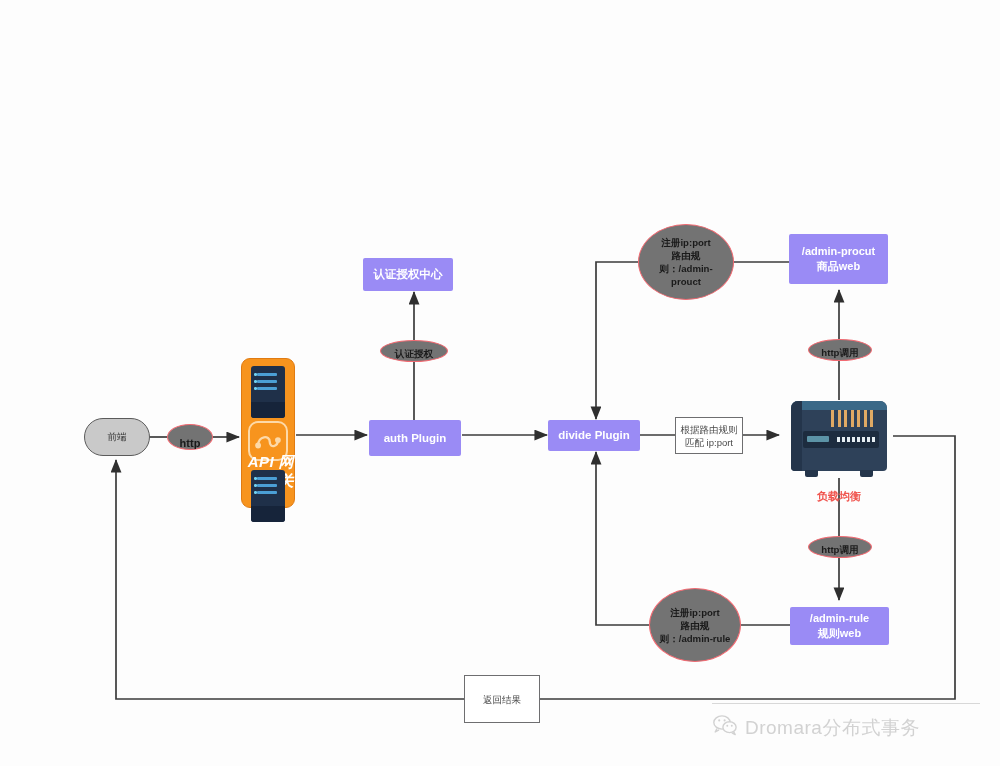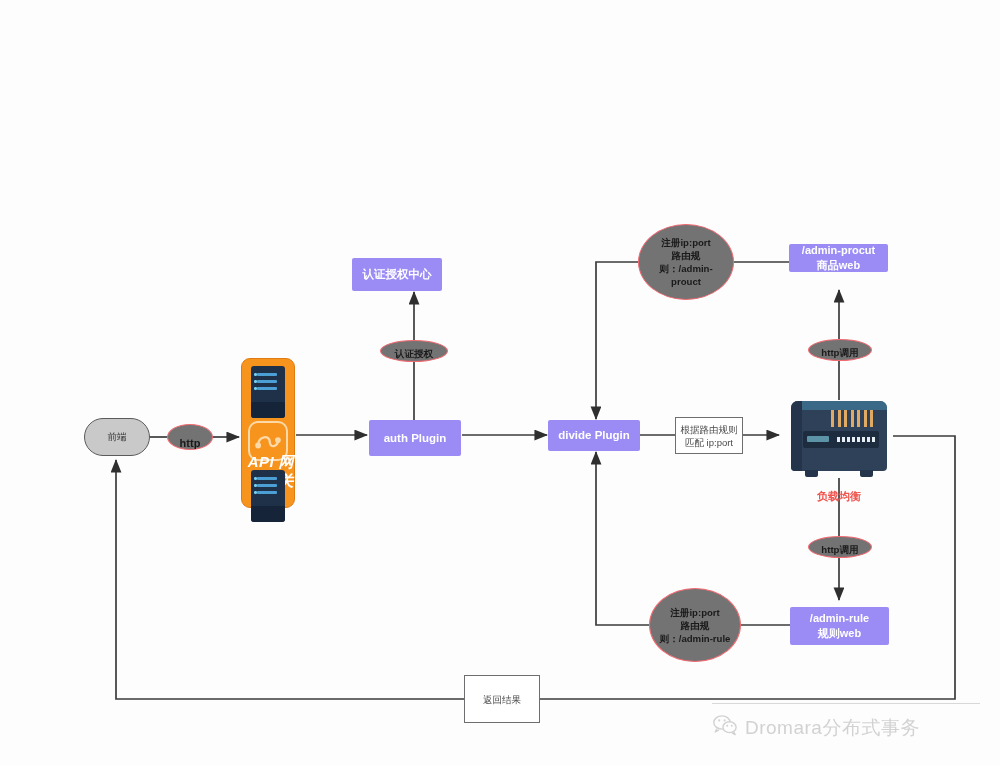--- a/index.html
+++ b/index.html
@@ -311,21 +311,21 @@
       <span class="dot" style="top:7px;"></span>
         <span class="bar" style="top:7px;"></span>
       <span class="dot" style="top:14px;"></span>
         <span class="bar" style="top:14px;"></span>
       <span class="dot" style="top:21px;"></span>
         <span class="bar" style="top:21px;"></span>
       <span class="base"></span>
     </div>
   </div>
 
-  <div class="node purple" style="left:352px; top:258px; width:90px; height:33px;">
+  <div class="node purple" style="left:363px; top:258px; width:90px; height:33px;">
     <span>认证授权中心</span>
   </div>
 
   <div class="elabel pill" style="left:380px; top:340px; width:68px; height:22px; font-size:9.6px;">
     <span>认证授权</span>
   </div>
 
   <div class="node purple" style="left:369px; top:420px; width:92px; height:36px;">
     <span>auth Plugin</span>
   </div>
@@ -345,21 +345,21 @@
     <span>则：/admin-</span>
     <span>prouct</span>
   </div>
 
   <div class="elabel big" style="left:649px; top:588px; width:92px; height:74px; flex-direction:column;">
     <span>注册ip:port</span>
     <span>路由规</span>
     <span>则：/admin-rule</span>
   </div>
 
-  <div class="node purple purple-sm" style="left:789px; top:244px; width:99px; height:28px; flex-direction:column;">
+  <div class="node purple purple-sm" style="left:789px; top:234px; width:99px; height:50px; flex-direction:column;">
     <span>/admin-procut</span>
     <span>商品web</span>
   </div>
 
   <div class="node purple purple-sm" style="left:790px; top:607px; width:99px; height:38px; flex-direction:column;">
     <span>/admin-rule</span>
     <span>规则web</span>
   </div>
 
   <div class="elabel pill" style="left:808px; top:339px; width:64px; height:22px; font-size:9.6px;">

